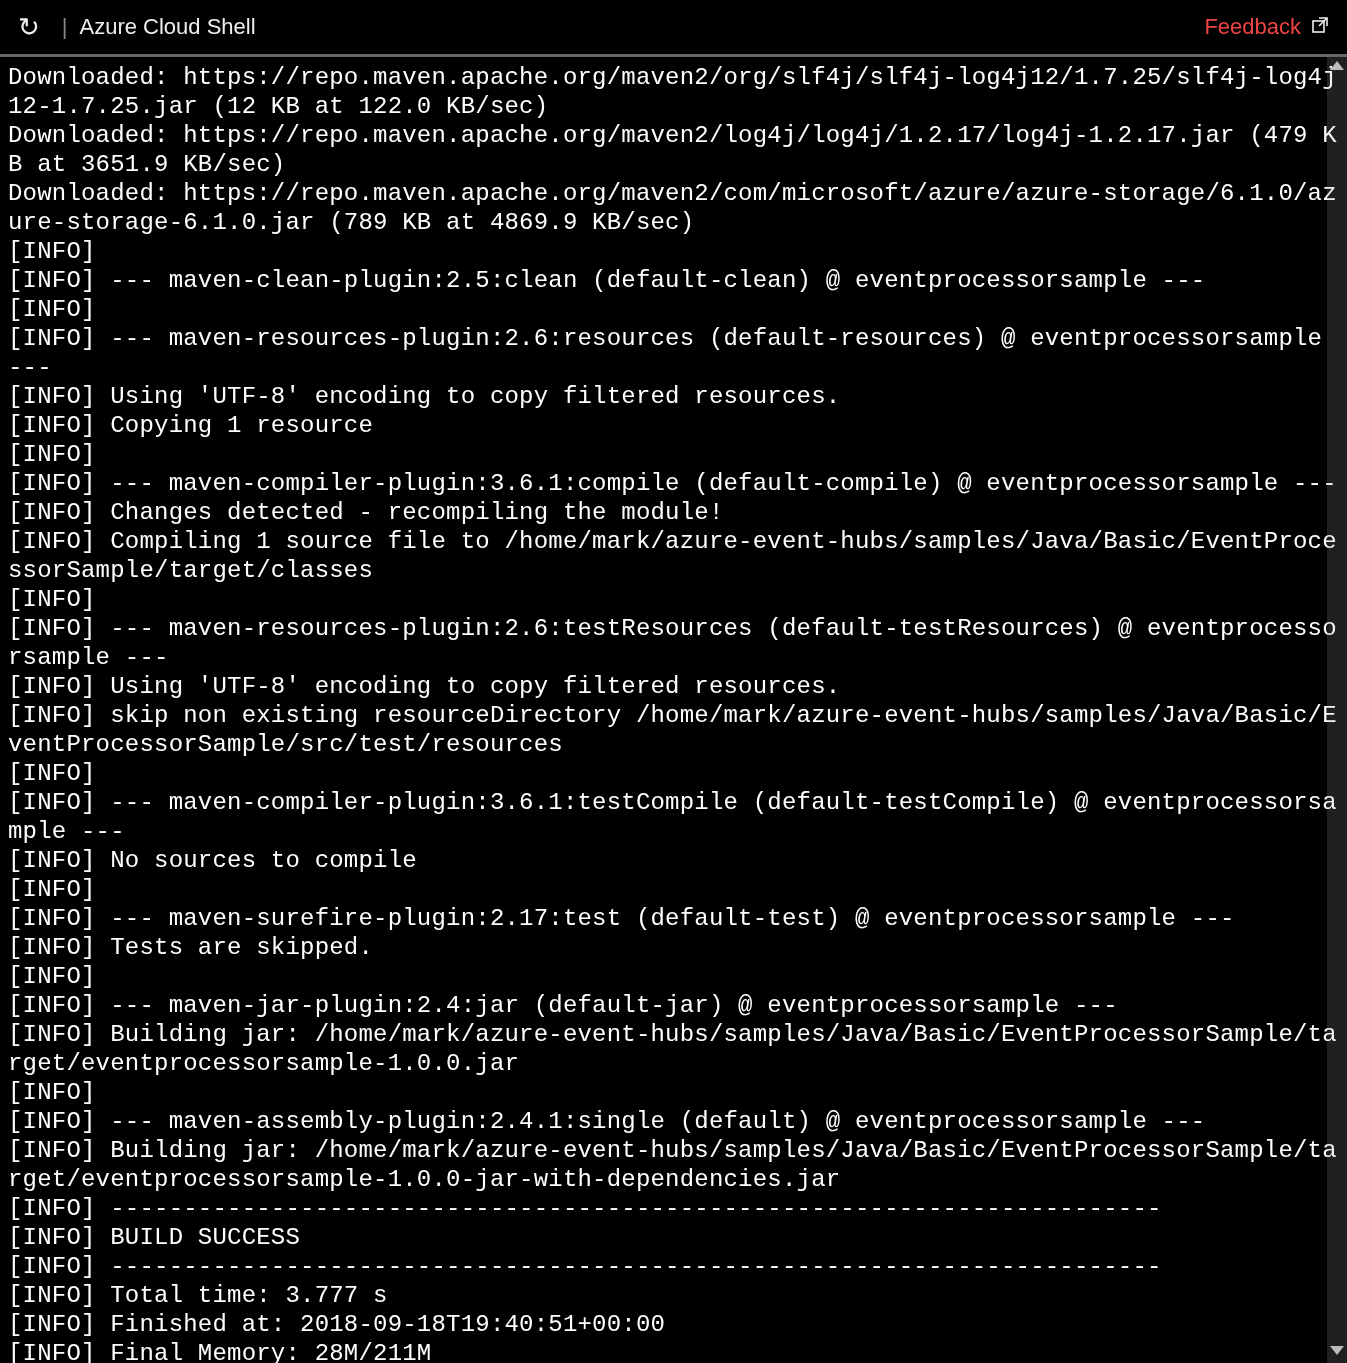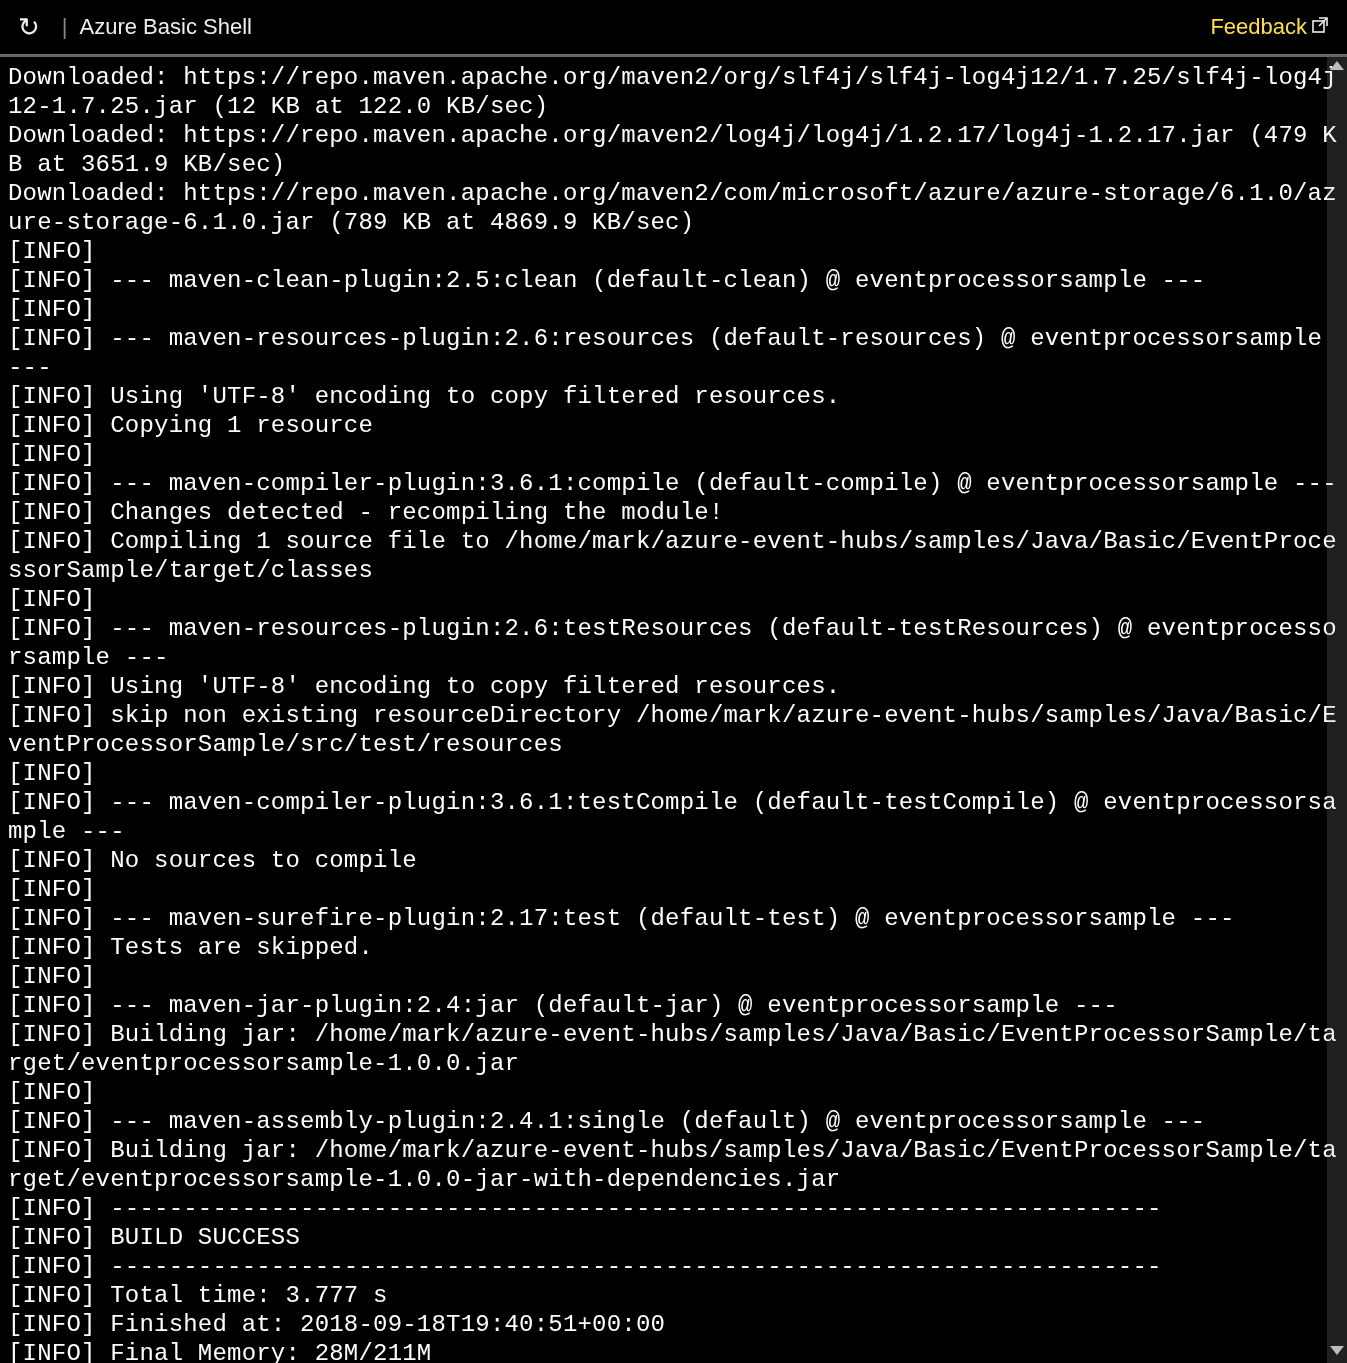--- a/index.html
+++ b/index.html
@@ -38,23 +38,23 @@
   }
   .titlebar .divider {
     color: #888;
     margin: 0 12px;
     font-size: 22px;
   }
   .titlebar .spacer { flex: 1; }
   .titlebar .feedback {
     display: flex;
     align-items: center;
-    gap: 4px;
+    gap: 10px;
     cursor: pointer;
-    color: #fde047;
+    color: #ef4444;
   }
   .titlebar .ext-icon {
     font-size: 20px;
   }
   .terminal-wrap {
     position: relative;
     flex: 1;
     overflow: hidden;
   }
   .terminal {
@@ -88,21 +88,21 @@
   }
 </style>
 </head>
 <body>
 
 <div class="window">
 
   <div class="titlebar">
     <span class="reload">↻</span>
     <span class="divider">|</span>
-    <span>Azure Basic Shell</span>
+    <span>Azure Cloud Shell</span>
     <span class="spacer"></span>
     <span class="feedback">
       <span>Feedback</span>
       <span class="ext-icon">
         <svg width="18" height="18" viewBox="0 0 18 18" fill="none" stroke="#eee" stroke-width="1.6">
           <rect x="2" y="5" width="11" height="11"></rect>
           <polyline points="8,2 16,2 16,10"></polyline>
           <line x1="16" y1="2" x2="8" y2="10"></line>
         </svg>
       </span>

